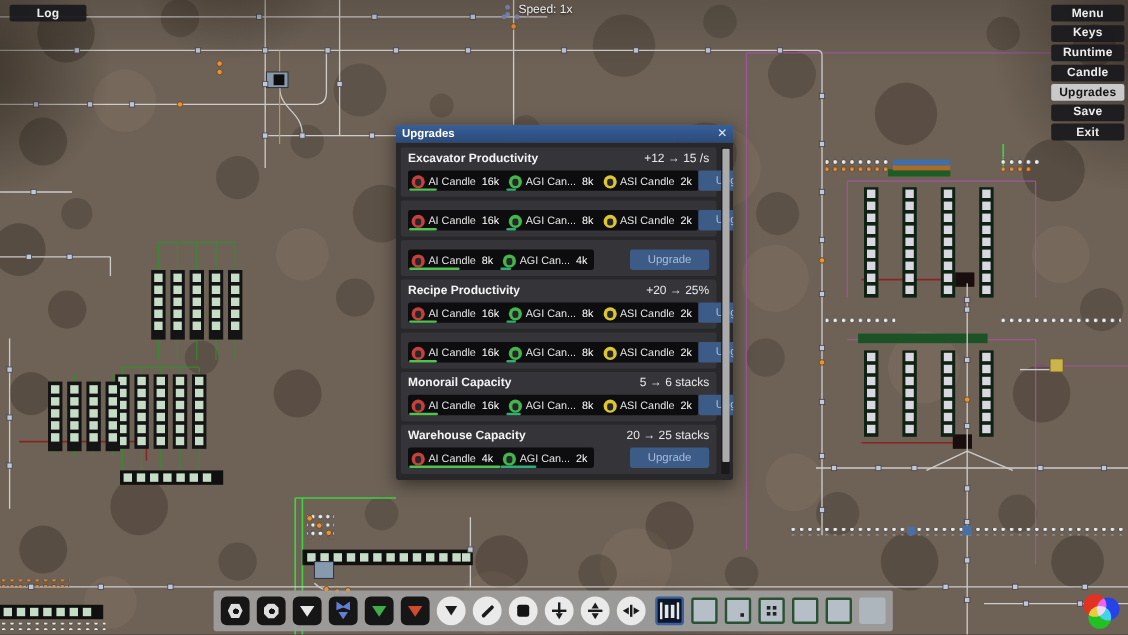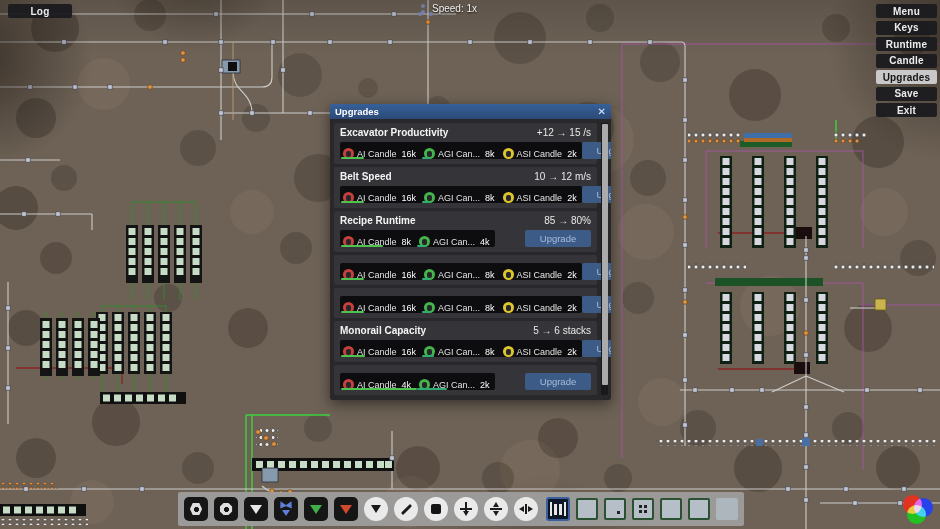--- a/index.html
+++ b/index.html
@@ -31,21 +31,21 @@
        font-size:9.5px;font-weight:700;}
   #dlg .tbar .x{font-weight:400;font-size:10px;color:#dfeaff;cursor:pointer;line-height:1;}
   #dlg .body{background:#28282b;padding:4px 14px 5px 4px;position:relative;}
   .rows{display:flex;flex-direction:column;gap:3px;}
   .row{background:#353539;border-radius:2px;padding:4px 6px 5px 6px;}
   .rhead{display:flex;justify-content:space-between;align-items:baseline;font-size:10px;}
   .rname{font-weight:700;color:#f4f4f4;}
   .rval{color:#e8e8e8;}
   .cline{margin-top:4px;display:flex;align-items:center;justify-content:space-between;height:17px;}
   .costbar{display:inline-flex;background:#0d0d0f;border-radius:2px;height:17px;align-items:stretch;}
-  .cost{position:relative;display:flex;align-items:flex-end;padding:16px 5px 0 3px;}
+  .cost{position:relative;display:flex;align-items:flex-start;padding:4px 5px 0 3px;}
   .cicon{width:11px;height:11px;border-radius:50%;margin-right:3px;position:relative;flex:none;}
   .cicon i{position:absolute;left:3px;top:2.5px;width:5px;height:6px;background:#26262a;border-radius:2px;}
   .clabel{font-size:9px;color:#e4e4e4;white-space:nowrap;}
   .camt{font-size:9px;color:#fff;margin-left:5px;white-space:nowrap;}
   .prog{position:absolute;left:1px;bottom:0;height:2px;border-radius:1px;}
   .upg{width:66px;height:17px;background:#3d5b87;border-radius:2px;color:#a9bdda;
        font-size:9.5px;display:flex;align-items:center;justify-content:center;cursor:pointer;flex:none;}
   .scroll-track{position:absolute;right:3px;top:4px;bottom:5px;width:7px;background:#19191b;border-radius:1px;}
   .scroll-thumb{position:absolute;left:0.5px;top:1px;width:6px;height:96%;background:#ababab;border-radius:1px;}
   
@@ -492,24 +492,20 @@
                   <span class="clabel">ASI Candle</span>
                   <span class="camt">2k</span>
                   <span class="prog" style="background: rgb(47, 174, 115); width: 0%;"></span>
                 </span>
             </span>
             <span class="upg">Upgrade</span>
           </div>
         </div>
 
         <div class="row">
-          <div class="rhead">
-              <span class="rname">Belt Speed</span>
-              <span class="rval">10 → 12 m/s</span>
-            </div>
           <div class="cline">
             <span class="costbar">
               <span class="cost">
                   <span class="cicon" style="background: rgb(200, 64, 60);">
                     <i></i>
                   </span>
                   <span class="clabel">AI Candle</span>
                   <span class="camt">16k</span>
                   <span class="prog" style="background: rgb(78, 196, 78); width: 28%;"></span>
                 </span>
@@ -528,24 +524,20 @@
                   <span class="clabel">ASI Candle</span>
                   <span class="camt">2k</span>
                   <span class="prog" style="background: rgb(47, 174, 115); width: 0%;"></span>
                 </span>
             </span>
             <span class="upg">Upgrade</span>
           </div>
         </div>
 
         <div class="row">
-          <div class="rhead">
-              <span class="rname">Recipe Runtime</span>
-              <span class="rval">85 → 80%</span>
-            </div>
           <div class="cline">
             <span class="costbar">
               <span class="cost">
                   <span class="cicon" style="background: rgb(200, 64, 60);">
                     <i></i>
                   </span>
                   <span class="clabel">AI Candle</span>
                   <span class="camt">8k</span>
                   <span class="prog" style="background: rgb(78, 196, 78); width: 55%;"></span>
                 </span>
@@ -556,20 +548,24 @@
                   <span class="clabel">AGI Can...</span>
                   <span class="camt">4k</span>
                   <span class="prog" style="background: rgb(47, 174, 115); width: 12%;"></span>
                 </span>
             </span>
             <span class="upg">Upgrade</span>
           </div>
         </div>
 
         <div class="row">
+          <div class="rhead">
+              <span class="rname">Recipe Productivity</span>
+              <span class="rval">+20 → 25%</span>
+            </div>
           <div class="cline">
             <span class="costbar">
               <span class="cost">
                   <span class="cicon" style="background: rgb(200, 64, 60);">
                     <i></i>
                   </span>
                   <span class="clabel">AI Candle</span>
                   <span class="camt">16k</span>
                   <span class="prog" style="background: rgb(78, 196, 78); width: 28%;"></span>
                 </span>
@@ -656,20 +652,24 @@
                   <span class="clabel">ASI Candle</span>
                   <span class="camt">2k</span>
                   <span class="prog" style="background: rgb(47, 174, 115); width: 0%;"></span>
                 </span>
             </span>
             <span class="upg">Upgrade</span>
           </div>
         </div>
 
         <div class="row">
+          <div class="rhead">
+              <span class="rname">Warehouse Capacity</span>
+              <span class="rval">20 → 25 stacks</span>
+            </div>
           <div class="cline">
             <span class="costbar">
               <span class="cost">
                   <span class="cicon" style="background: rgb(200, 64, 60);">
                     <i></i>
                   </span>
                   <span class="clabel">AI Candle</span>
                   <span class="camt">4k</span>
                   <span class="prog" style="background: rgb(78, 196, 78); width: 100%;"></span>
                 </span>

